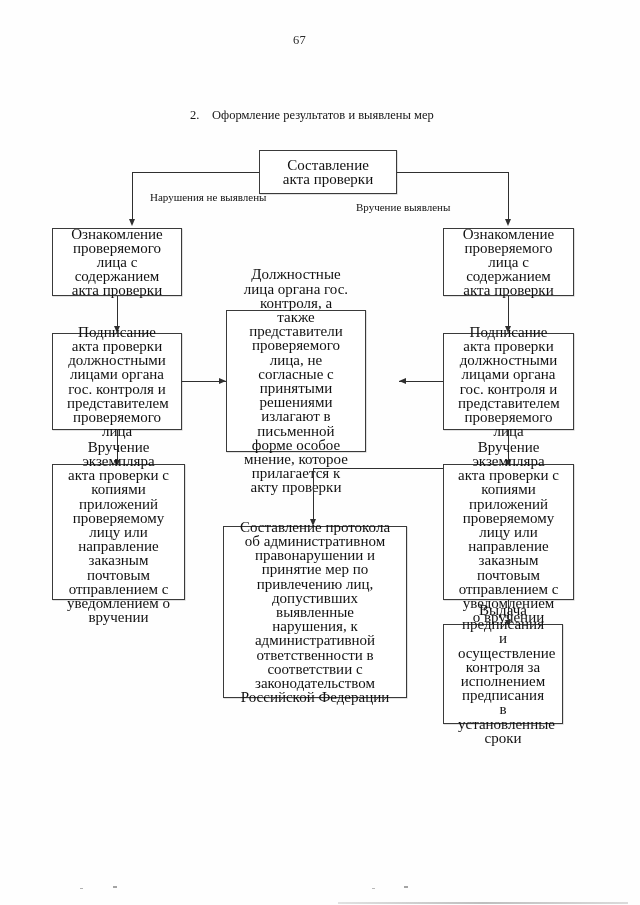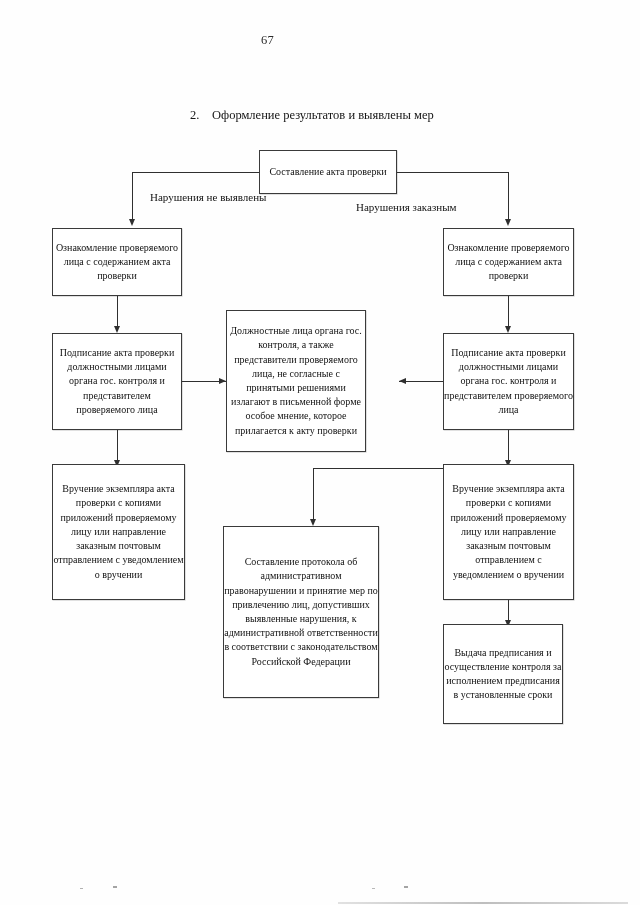--- a/index.html
+++ b/index.html
@@ -21,20 +21,21 @@
   
   .page-number {
     position: absolute;
     top: 33px;
     left: 0;
     width: 535px;
     text-align: center;
     font-size: 12.5px;
     letter-spacing: 0.3px;
     color: #2a2a2a;
+    padding-left: 32px;
   }
   
   .section-heading {
     position: absolute;
     top: 108px;
     left: 190px;
     font-size: 12.5px;
     color: #151515;
     white-space: nowrap;
   }
@@ -45,24 +46,24 @@
   
   .node {
     position: absolute;
     box-sizing: border-box;
     border: 1px solid #3a3a3a;
     background: #ffffff;
     display: flex;
     align-items: center;
     justify-content: center;
     text-align: center;
-    font-size: 10px;
+    font-size: 15px;
     line-height: 14.2px;
     color: #111111;
-    padding: 3px 0;
+    padding: 3px 14px;
     box-shadow: 0.6px 0.6px 0 rgba(90,90,90,0.30);
   }
   .node span { display: block; width: 100%; }
 
   
   .ln {
     position: absolute;
     background: #2f2f2f;
   }
   .ln.h { height: 1px; }
@@ -127,21 +128,21 @@
 
   <div class="ln h" style="left:132px; top:172px; width:127px;"></div>
   <div class="ln v" style="left:132px; top:172px; height:48px;"></div>
   <div class="arrow-down" style="left:128.5px; top:219px;"></div>
 
   <div class="ln h" style="left:397px; top:172px; width:112px;"></div>
   <div class="ln v" style="left:508px; top:172px; height:48px;"></div>
   <div class="arrow-down" style="left:504.5px; top:219px;"></div>
 
   <div class="branch-label" style="left:150px; top:191px;">Нарушения не выявлены</div>
-  <div class="branch-label" style="left:356px; top:201px;">Нарушения заказным</div>
+  <div class="branch-label" style="left:356px; top:201px;">Вручение выявлены</div>
 
   <div class="node" style="left:52px; top:228px; width:130px; height:68px;">
     <span>Ознакомление проверяемого лица с содержанием акта проверки</span>
   </div>
 
   <div class="ln v" style="left:117px; top:296px; height:32px;"></div>
   <div class="arrow-down" style="left:113.5px; top:326px;"></div>
 
   <div class="node" style="left:52px; top:333px; width:130px; height:97px;">
     <span>Подписание акта проверки должностными лицами органа гос. контроля и представителем проверяемого лица</span>
@@ -186,21 +187,21 @@
   <div class="arrow-down" style="left:504.5px; top:620px;"></div>
 
   <div class="node" style="left:443px; top:624px; width:120px; height:100px;">
     <span>Выдача предписания и осуществление контроля за исполнением предписания в установленные сроки</span>
   </div>
 
   <div class="ln h" style="left:313px; top:468px; width:130px;"></div>
   <div class="ln v" style="left:313px; top:468px; height:53px;"></div>
   <div class="arrow-down" style="left:309.5px; top:519px;"></div>
 
-  <div class="node" style="left:223px; top:526px; width:156px; height:172px;">
+  <div class="node" style="left:223px; top:526px; width:184px; height:172px;">
     <span>Составление протокола об административном правонарушении и принятие мер по привлечению лиц, допустивших выявленные нарушения, к административной ответственности в соответствии с законодательством Российской Федерации</span>
   </div>
 
   <div class="speck" style="left:80px; top:888px; width:3px; height:1px; opacity:.6;"></div>
   <div class="speck" style="left:113px; top:886px; width:4px; height:2px; opacity:.7;"></div>
   <div class="speck" style="left:372px; top:888px; width:3px; height:1px; opacity:.55;"></div>
   <div class="speck" style="left:404px; top:886px; width:4px; height:2px; opacity:.7;"></div>
   <div class="scan-edge"></div>
 
 </div>

